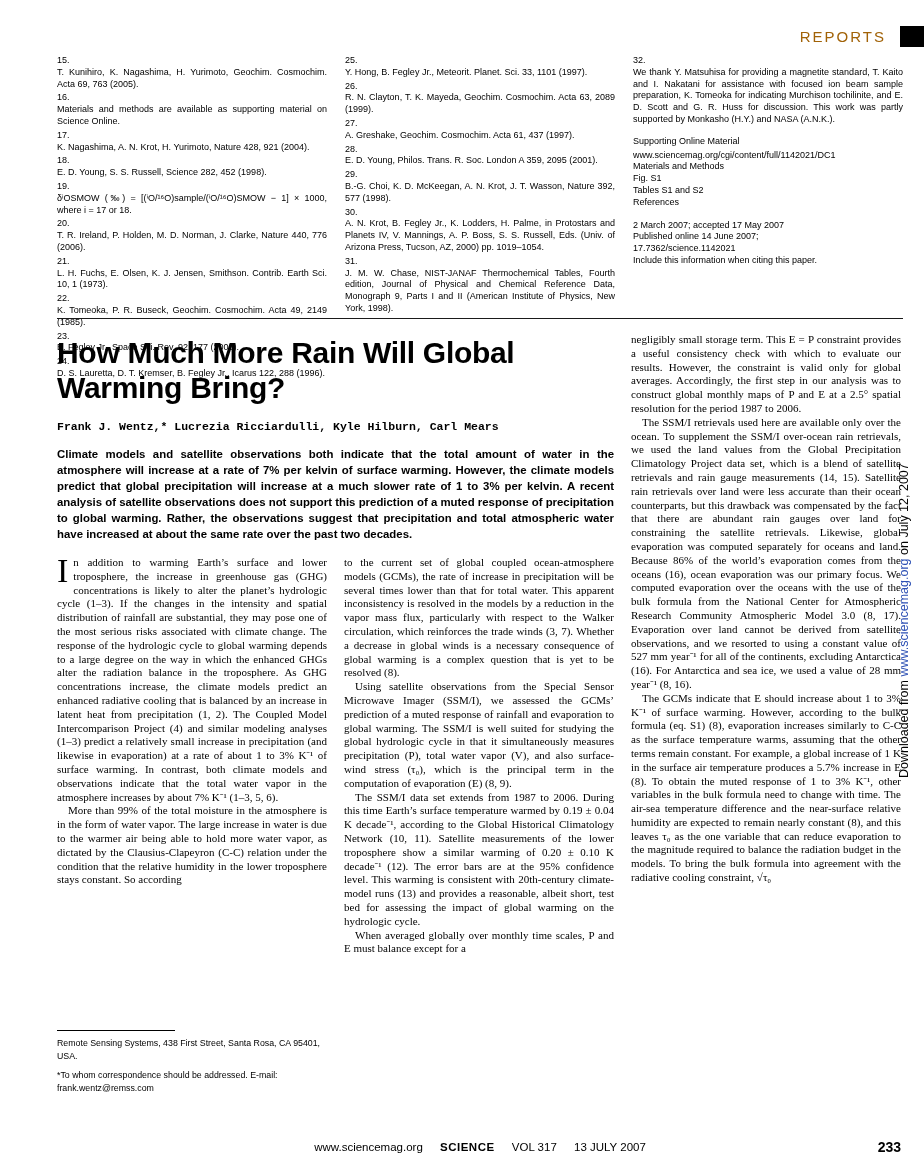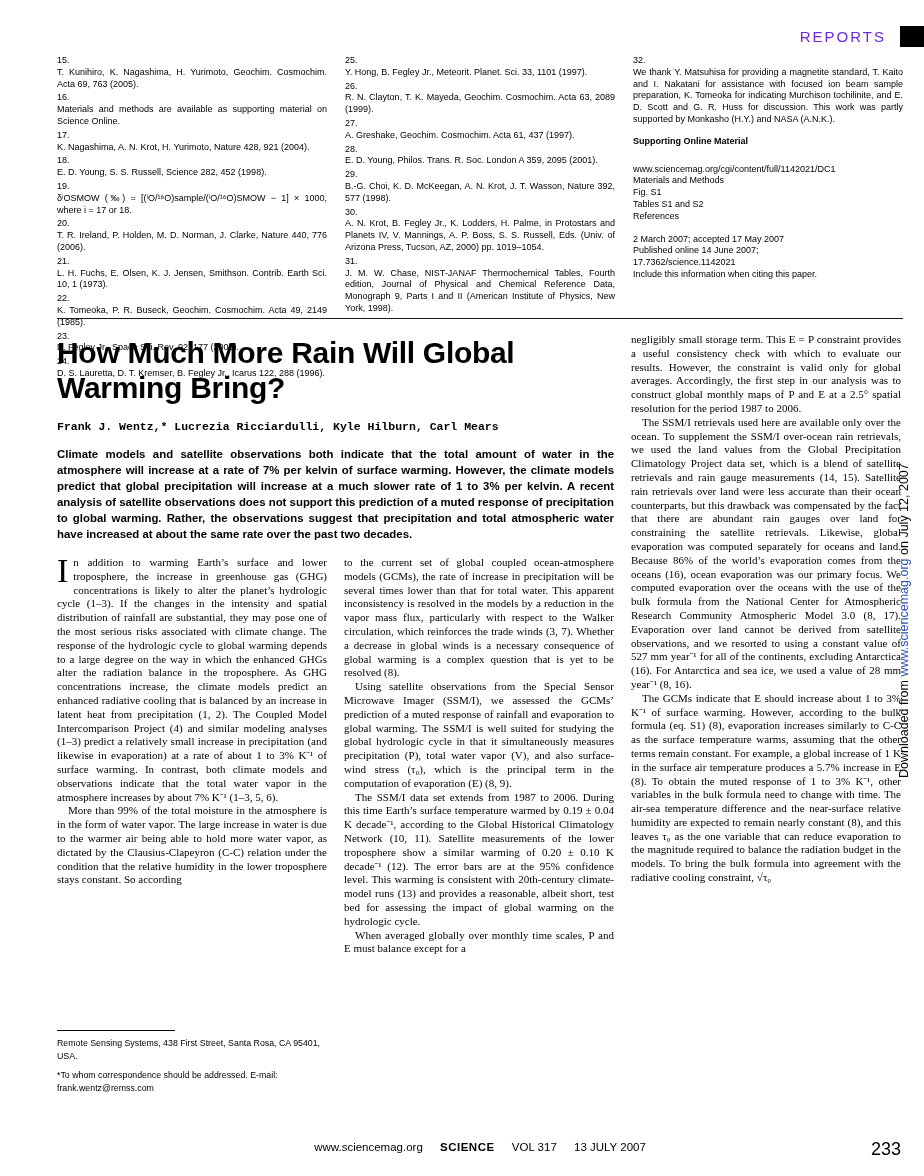--- a/index.html
+++ b/index.html
@@ -12,35 +12,35 @@
     color: #000;
     font-family: "Liberation Serif", serif;
     overflow: hidden;
   }
 
   
   .corner-tab { position: absolute; top: 26px; right: 0; width: 24px; height: 21px; background: #000; }
   .reports-label {
     position: absolute; top: 28px; right: 38px;
     font-family: "Liberation Sans", sans-serif;
-    font-size: 15px; letter-spacing: 2px; color: #6d28d9;
+    font-size: 15px; letter-spacing: 2px; color: #a16207;
   }
 
   
   .refs {
     position: absolute; top: 55px; left: 57px; width: 846px;
     display: flex; gap: 18px;
     font-family: "Liberation Sans", sans-serif;
     font-size: 9px; line-height: 11.8px;
   }
   .ref-col { width: 270px; }
   .ref-item { display: flex; margin-bottom: 2px; flex-direction: column; }
   .ref-num { width: 16px; flex: none; }
   .ref-text { flex: 1; text-align: justify; }
-  .som-heading { font-weight: bold; margin: 10px 0 16px 0; }
+  .som-heading { font-weight: normal; margin: 10px 0 2px 0; }
   .som-line { line-height: 11.8px; }
   .dates-block { margin-top: 11px; }
 
   
   .article-rule { position: absolute; top: 318px; left: 57px; width: 846px; height: 1px; background: #1a1a1a; }
 
   
   .article { position: absolute; top: 333px; left: 57px; width: 846px; display: flex; gap: 17px; }
   .article-left { width: 557px; }
   .article-right { width: 272px; }
@@ -98,21 +98,21 @@
     font-family: "Liberation Sans", sans-serif;
     font-size: 12.5px; color: #000;
   }
   .sidebar-link { color: #2d50b4; text-decoration: none; cursor: pointer; }
 
   
   .footer { position: absolute; left: 57px; top: 1141px; width: 846px; font-family: "Liberation Sans", sans-serif; }
   .footer-center { text-align: center; font-size: 11.5px; }
   .footer-center span { margin: 0 7px; }
   .footer-journal { font-weight: bold; letter-spacing: 0.5px; }
-  .page-number { position: absolute; right: 2px; top: -2px; font-weight: normal; font-size: 18px; }
+  .page-number { position: absolute; right: 2px; top: -2px; font-weight: bold; font-size: 14px; }
 </style>
 </head>
 <body>
 
 <div class="page">
 
   <div class="corner-tab"></div>
   <div class="reports-label">REPORTS</div>
 
   <div class="refs">

